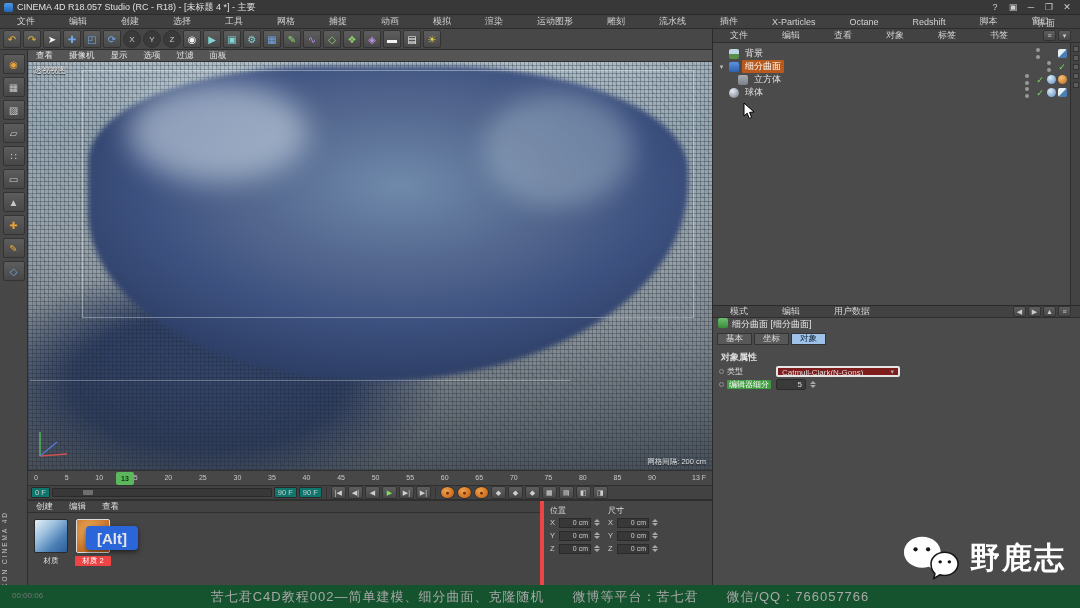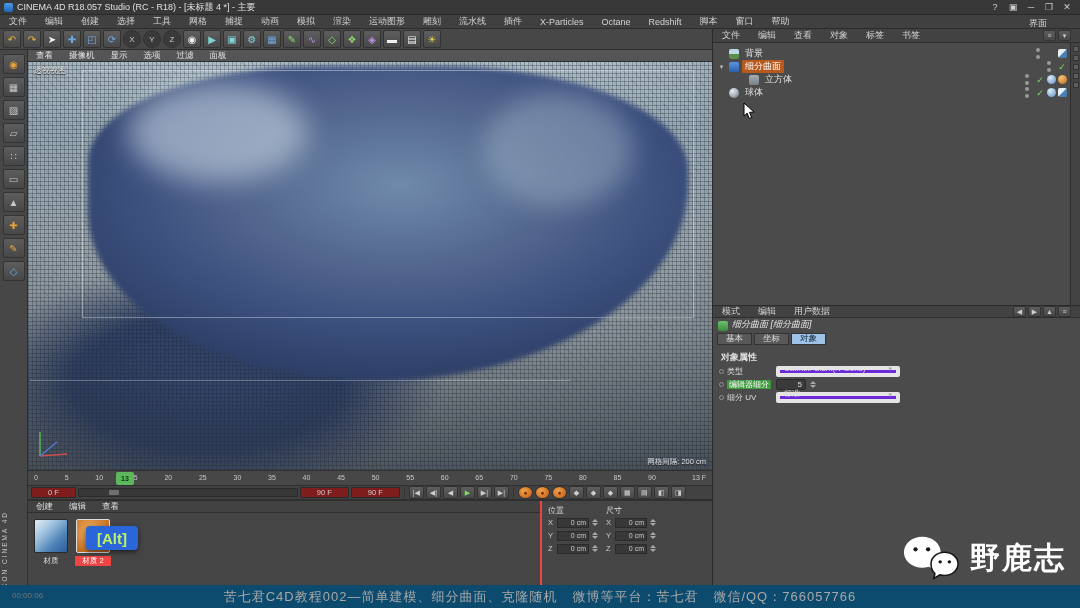--- a/index.html
+++ b/index.html
@@ -7,21 +7,21 @@
 .abs{position:absolute;}
 .stage{position:absolute;left:0;top:0;width:1080px;height:608px;background:#4b4b4b;overflow:hidden;}
 
 .titlebar{left:0;top:0;width:1080px;height:15px;background:#383838;border-bottom:1px solid #2a2a2a;display:flex;align-items:center;padding:0 4px;gap:4px;}
 .appicon{width:9px;height:9px;border-radius:2px;background:linear-gradient(#4f9ae8,#1f64b8);}
 .title-text{font-size:9px;color:#e0e0e0;white-space:nowrap;}
 .wctl{margin-left:auto;display:flex;}
 .wbtn{width:18px;height:14px;display:flex;align-items:center;justify-content:center;font-size:9px;color:#cfcfcf;}
 
 .menubar{left:0;top:15px;width:1080px;height:14px;background:#404040;border-bottom:1px solid #2c2c2c;display:flex;align-items:center;}
-.mi{padding:0 9px;font-size:9px;color:#d2d2d2;height:14px;display:flex;align-items:center;white-space:nowrap;}
+.mi{padding:0 17px;font-size:9px;color:#d2d2d2;height:14px;display:flex;align-items:center;white-space:nowrap;}
 .layoutbox{position:absolute;right:6px;top:16px;display:flex;align-items:flex-start;gap:12px;flex-direction:column;}
 .combo{width:54px;height:11px;background:#565656;border:1px solid #2c2c2c;border-radius:2px;font-size:8px;color:#ddd;display:flex;align-items:center;padding:0 4px;justify-content:space-between;}
 
 .toolbar{left:0;top:29px;width:712px;height:21px;background:#474747;border-bottom:1px solid #2e2e2e;display:flex;align-items:center;gap:2px;padding:0 3px;}
 .ti{width:18px;height:18px;background:linear-gradient(#5e5e5e,#484848);border:1px solid #333;border-radius:2px;color:#cfcfcf;font-size:10px;display:flex;align-items:center;justify-content:center;flex:none;}
 .ti.amber{color:#e8b33c}.ti.teal{color:#7fd4d4}.ti.blue{color:#6fa8e8}.ti.green{color:#8cd46a}
 .ti.violet{color:#b98fe0}.ti.yellow{color:#e8d44c}.ti.white{color:#f2f2f2}
 .ti.axis{background:#3a3a3a;color:#c8c8c8;font-size:8px;border-radius:50%;}
 .ti.rec{border-radius:50%;background:radial-gradient(circle at 38% 35%,#f0a14a,#c05a10);color:#7a3204;font-size:7px;width:15px;height:15px;}
 .ti.play{color:#7ede5e;}
@@ -48,36 +48,36 @@
 .vp-label{position:absolute;left:6px;top:3px;font-size:8px;color:#efefef;text-shadow:0 1px 1px #000;}
 .vp-hud{position:absolute;right:6px;bottom:3px;font-size:7.5px;color:#dde2e6;text-shadow:0 1px 1px rgba(0,0,0,.6);}
 .gizmo{position:absolute;left:5px;bottom:8px;}
 
 .ruler{left:28px;top:470px;width:684px;height:16px;background:#474747;border-top:1px solid #2f2f2f;border-bottom:1px solid #2f2f2f;}
 .ticks{position:absolute;left:6px;right:56px;top:3px;display:flex;justify-content:space-between;}
 .tick{font-size:7px;color:#c8c8c8;}
 .marker{position:absolute;left:88px;top:1px;width:18px;height:13px;background:#5cb85c;border-radius:2px;font-size:7px;font-weight:bold;color:#10330f;display:flex;align-items:center;justify-content:center;}
 .cur-label{position:absolute;right:6px;top:3px;font-size:7px;color:#ccc;}
 .transport{left:28px;top:486px;width:684px;height:14px;background:#424242;display:flex;align-items:center;gap:2px;padding:0 3px;border-bottom:1px solid #2f2f2f;}
-.fld{background:#7f1d1d;border:1px solid #2a2a2a;color:#ccc;font-size:7.5px;height:11px;display:flex;align-items:center;padding:0 16px;border-radius:1px;white-space:nowrap;}
+.fld{background:#0f766e;border:1px solid #2a2a2a;color:#ccc;font-size:7.5px;height:11px;display:flex;align-items:center;padding:0 3px;border-radius:1px;white-space:nowrap;}
 .slider{width:220px;height:9px;background:#383838;border:1px solid #2a2a2a;border-radius:1px;position:relative;}
 .handle{position:absolute;left:30px;top:1px;width:10px;height:5px;background:#6f6f6f;border-radius:1px;}
 .tp .ti{width:15px;height:13px;font-size:7px;}
 .vsep{width:1px;height:12px;background:#333;margin:0 2px;flex:none;}
 
 .bottom-center{left:28px;top:500px;width:684px;height:85px;background:#454545;border-top:1px solid #2f2f2f;}
 .mat-panel{position:absolute;left:0;top:0;width:512px;height:85px;}
 .mat-menu{height:12px;background:#424242;border-bottom:1px solid #2f2f2f;display:flex;align-items:center;}
 .mmi{font-size:8.5px;padding:0 8px;color:#ddd;}
 .thumb{position:absolute;top:18px;width:34px;height:34px;border:1px solid #2a2a2a;border-radius:2px;}
 .t1{left:6px;background:linear-gradient(135deg,#e8f0f6 0%,#9cc0de 35%,#4a7fb5 70%,#2d5f98 100%);}
 .t2{left:48px;background:radial-gradient(circle at 40% 35%,#f2b05e,#b55a12);border:1px solid #ddd;}
 .mlabel{position:absolute;top:55px;width:36px;text-align:center;font-size:7.5px;color:#ddd;white-space:nowrap;}
 .ml1{left:5px;}.ml2{left:47px;background:#ef4444;color:#fff;border-radius:1px;}
-.coords{position:absolute;left:512px;top:0;width:172px;height:85px;border-left:2px solid #ef4444;background:#454545;display:flex;padding:4px 4px 0 6px;gap:4px;}
+.coords{position:absolute;left:512px;top:0;width:172px;height:85px;border-left:4px solid #ef4444;background:#454545;display:flex;padding:4px 4px 0 6px;gap:4px;}
 .ccol{width:54px;}
 .chead{font-size:8px;color:#ddd;height:11px;}
 .crow{display:flex;align-items:center;gap:2px;height:13px;}
 .clbl{font-size:7.5px;color:#ccc;width:7px;}
 .cbox{width:32px;height:10px;background:#383838;border:1px solid #2a2a2a;font-size:7px;color:#ccc;display:flex;align-items:center;justify-content:flex-end;padding:0 2px;}
 .spin{width:8px;height:11px;display:flex;flex-direction:column;align-items:center;justify-content:center;gap:1px;}
 .spin .up{width:0;height:0;border-left:3px solid transparent;border-right:3px solid transparent;border-bottom:3px solid #a8a8a8;}
 .spin .dn{width:0;height:0;border-left:3px solid transparent;border-right:3px solid transparent;border-top:3px solid #a8a8a8;}
 
 .right-panel{left:712px;top:29px;width:368px;height:556px;background:#4b4b4b;border-left:1px solid #2a2a2a;}
@@ -101,42 +101,42 @@
 .vdots{width:5px;height:11px;position:relative;margin-right:5px;flex:none;}
 .vdots::before,.vdots::after{content:"";position:absolute;left:0;width:4px;height:4px;border-radius:50%;background:#9a9a9a;}
 .vdots::before{top:0;}.vdots::after{bottom:0;}
 .chk{color:#7ede5e;font-size:9px;width:10px;text-align:center;flex:none;}
 .tag{width:9px;height:9px;border-radius:50%;margin-left:2px;flex:none;}
 .t-phong{background:radial-gradient(circle at 35% 30%,#dcebf7,#5d8fc0);}
 .t-texblue{background:linear-gradient(135deg,#e8f0f6 45%,#4a7fb5 55%);border-radius:2px;}
 .t-texorange{background:radial-gradient(circle at 35% 30%,#f6c27a,#c06a16);}
 
 .am-menu{position:absolute;left:0;top:276px;width:368px;height:13px;background:#424242;border-top:1px solid #2a2a2a;border-bottom:1px solid #2e2e2e;display:flex;align-items:center;}
-.am-title{position:absolute;left:0;top:289px;width:328px;height:13px;display:flex;align-items:flex-end;gap:4px;padding:0 5px;font-size:9px;color:#e8e8e8;font-style:italic;}
+.am-title{position:absolute;left:0;top:289px;width:328px;height:13px;display:flex;align-items:flex-start;gap:4px;padding:0 5px;font-size:9px;color:#e8e8e8;}
 .am-oicon{width:10px;height:10px;border-radius:2px;background:linear-gradient(#6cc06c,#3a8a3a);}
 .am-tabs{position:absolute;left:0;top:303px;width:368px;height:13px;display:flex;align-items:flex-end;padding:0 4px;gap:2px;}
 .tab{height:12px;padding:0 8px;background:#585858;border:1px solid #333;font-size:8.5px;color:#ddd;display:flex;align-items:center;}
 .tab.selected{background:#9fc2e8;color:#16293c;}
 .am-section{position:absolute;left:8px;top:322px;font-size:9px;font-weight:bold;color:#e0e0e0;}
 .am-rows{position:absolute;left:0;top:336px;width:368px;}
 .am-row{height:13px;display:flex;align-items:center;padding:0 6px;font-size:8px;color:#ddd;gap:3px;}
 .acirc{width:5px;height:5px;border:1px solid #909090;border-radius:50%;flex:none;}
 .albl{width:46px;white-space:nowrap;flex:none;}
 .greenlbl{background:#3f9b3f;color:#fff;padding:0 2px;border-radius:1px;}
-.drop{width:124px;height:11px;background:#6d28d9;border:4px solid #e5e5e5;border-radius:2px;color:#ddd;font-size:8px;display:flex;align-items:flex-end;padding:0 4px;}
+.drop{width:124px;height:11px;background:#7f1d1d;border:2px solid #e5e5e5;border-radius:2px;color:#ddd;font-size:8px;display:flex;align-items:flex-start;padding:0 4px;}
 .drop .da{margin-left:auto;font-size:7px;color:#aaa;}
 .vbox{width:30px;height:11px;background:#3a3a3a;border:1px solid #2a2a2a;border-radius:2px;color:#ddd;font-size:8px;display:flex;align-items:center;justify-content:flex-end;padding:0 3px;}
 .cursor{position:absolute;left:30px;top:74px;z-index:5;}
 
-.footer{left:0;top:585px;width:1080px;height:23px;background:#0c4a6e;display:flex;align-items:center;justify-content:center;gap:15px;}
+.footer{left:0;top:585px;width:1080px;height:23px;background:#14532d;display:flex;align-items:center;justify-content:center;gap:28px;}
 .ftext{font-size:13px;color:#a8a8a8;letter-spacing:1px;white-space:nowrap;}
 .timecode{position:absolute;left:12px;top:591px;font-size:8px;color:#777;}
 
 .subtitle{position:absolute;left:0;top:543px;width:1080px;text-align:center;font-size:27px;font-weight:bold;color:#fff;z-index:40;letter-spacing:1px;text-shadow:-2px 0 1px #000,2px 0 1px #000,0 -2px 1px #000,0 2px 1px #000,-1px -1px 1px #000,1px 1px 1px #000,-1px 1px 1px #000,1px -1px 1px #000;}
-.keybadge{position:absolute;left:86px;top:526px;width:52px;height:24px;background:#2a66d9;border-radius:4px;color:#bef264;font-size:15px;font-weight:bold;display:flex;align-items:center;justify-content:center;z-index:41;box-shadow:0 2px 5px rgba(0,0,0,.55);}
+.keybadge{position:absolute;left:86px;top:526px;width:52px;height:24px;background:#2a66d9;border-radius:4px;color:#e5e5e5;font-size:15px;font-weight:bold;display:flex;align-items:center;justify-content:center;z-index:41;box-shadow:0 2px 5px rgba(0,0,0,.55);}
 .wechat{position:absolute;right:14px;top:534px;display:flex;align-items:center;gap:10px;z-index:41;}
 .wx-name{font-size:30px;font-weight:bold;color:#fff;letter-spacing:2px;}
 </style>
 </head>
 <body>
 
 <div class="stage">
 
   <div class="abs titlebar">
     <span class="appicon"></span>
@@ -400,21 +400,21 @@
           <span class="tag t-texblue"></span>
         </div>
         <div class="om-row">
           <span class="tw">▾</span>
           <span class="oicon oi-sds"></span>
           <span class="oname sel">细分曲面</span>
           <span class="sp"></span>
           <span class="vdots"></span>
           <span class="chk">✓</span>
         </div>
-        <div class="om-row" style="padding-left: 24px;">
+        <div class="om-row" style="padding-left: 13px;">
           <span class="tw"></span>
           <span class="oicon oi-cube"></span>
           <span class="oname">立方体</span>
           <span class="sp"></span>
           <span class="vdots"></span>
           <span class="chk">✓</span>
           <span class="tag t-phong"></span>
           <span class="tag t-texorange"></span>
         </div>
         <div class="om-row">
@@ -470,28 +470,20 @@
         </div>
         <div class="am-row">
           <span class="acirc"></span>
           <span class="albl"><span class="greenlbl">编辑器细分</span></span>
           <span class="vbox">5</span>
           <span class="spin">
             <i class="up"></i>
             <i class="dn"></i>
           </span>
         </div>
-        <div class="am-row">
-          <span class="acirc"></span>
-          <span class="albl">细分 UV</span>
-          <span class="drop">
-            <span>标准</span>
-            <span class="da">▾</span>
-          </span>
-        </div>
       </div>
 
     <svg class="cursor" width="13" height="17" viewBox="0 0 13 17">
       <path d="M1 0 L1 13 L4.2 10.2 L6.2 15.4 L8.6 14.4 L6.6 9.4 L11 9 Z" fill="#ffffff" stroke="#000000" stroke-width="1"></path>
     </svg>
   </div>
 
   <div class="abs footer">
     <span class="ftext">苦七君C4D教程002—简单建模、细分曲面、克隆随机</span>
     <span class="ftext">微博等平台：苦七君</span>

